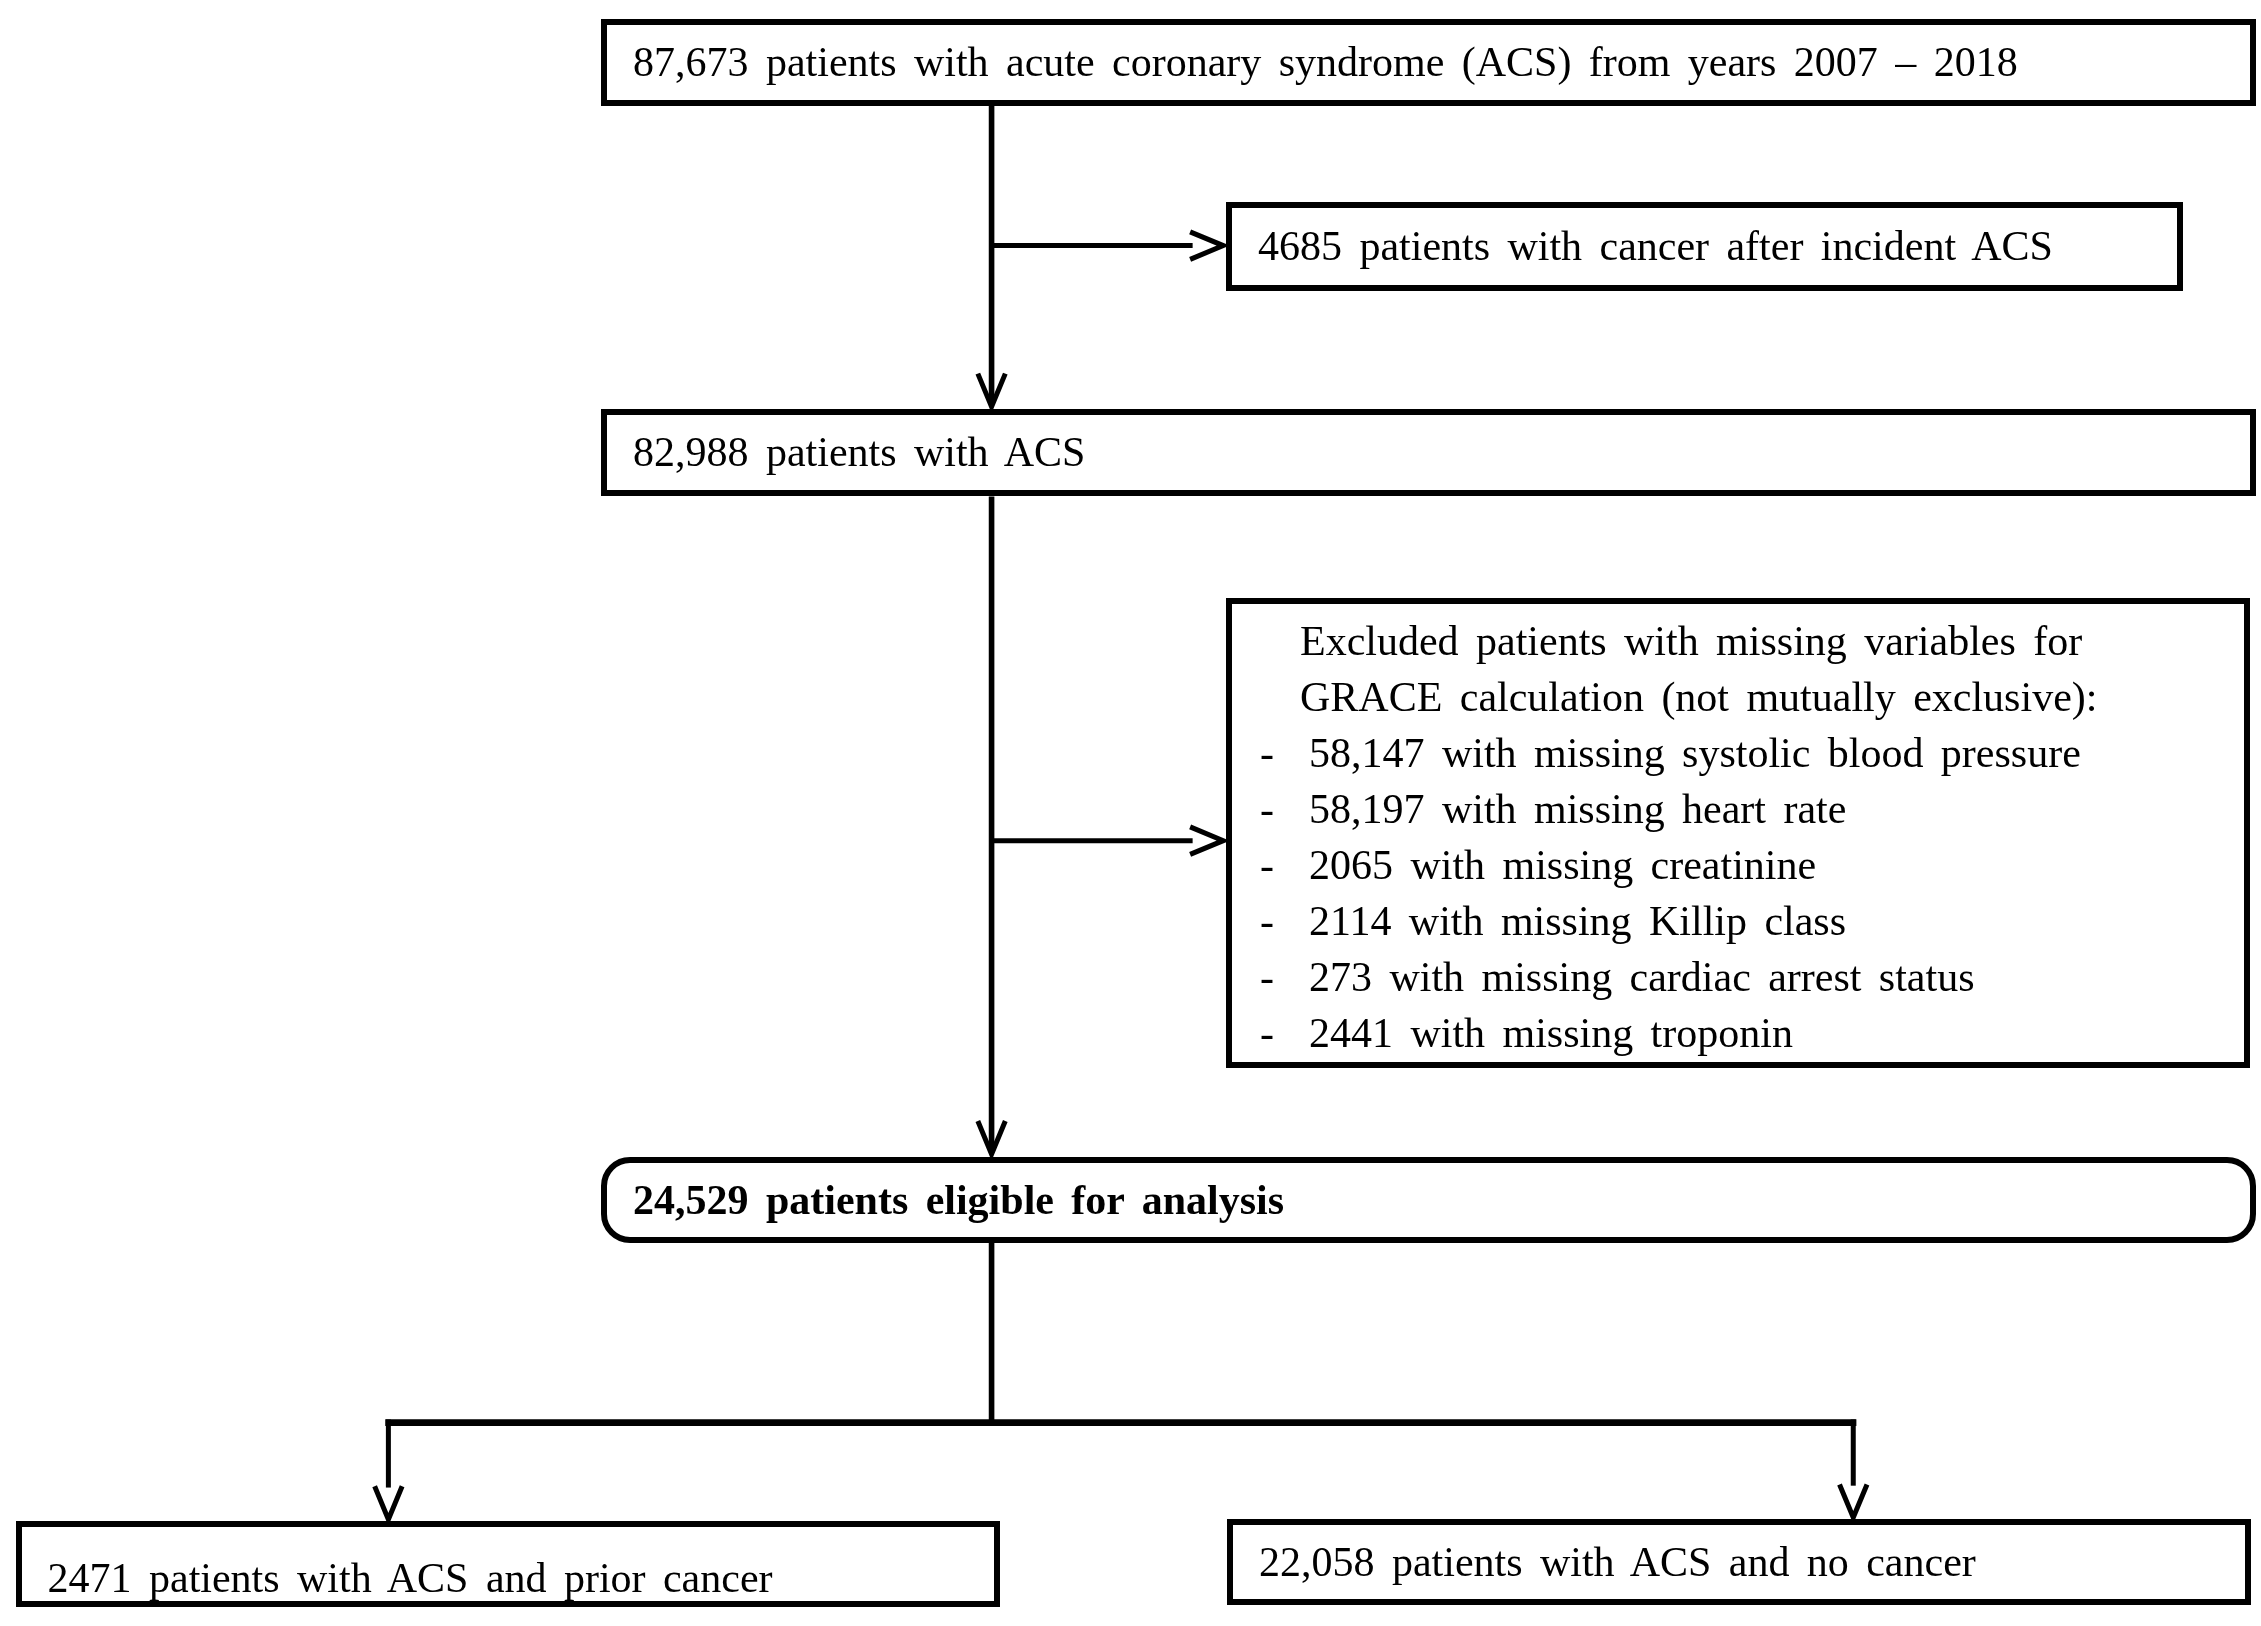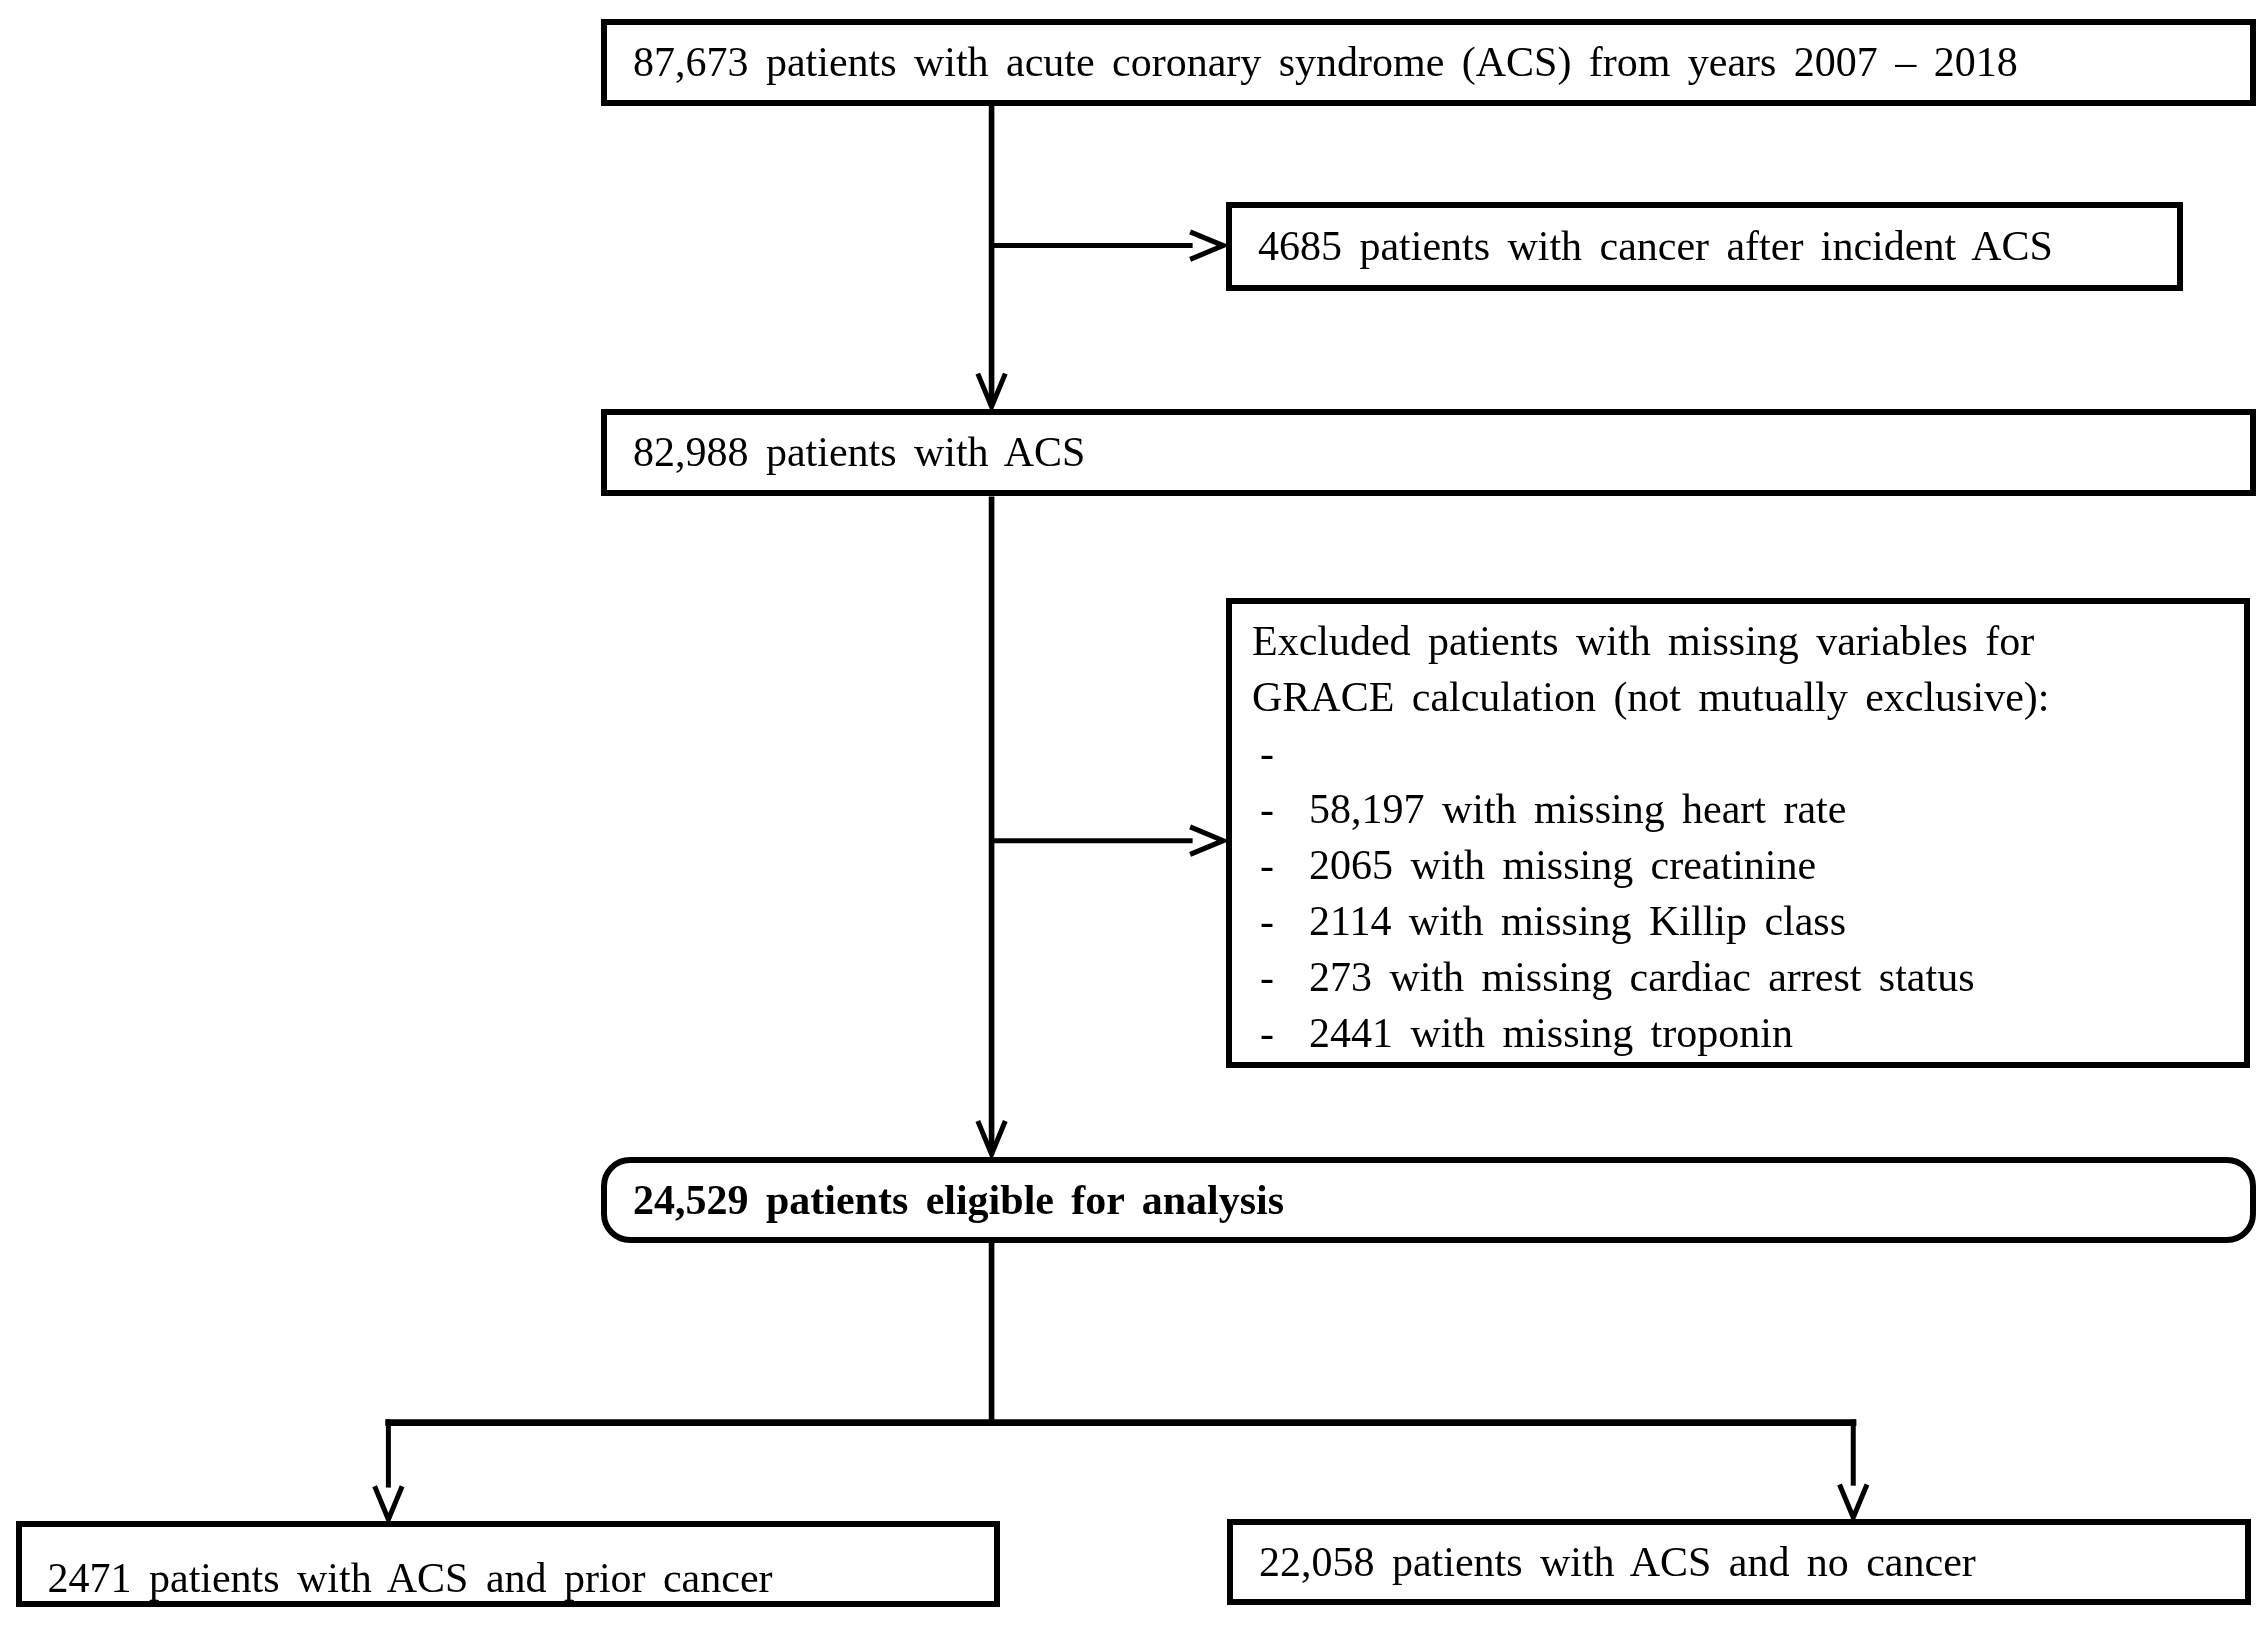--- a/index.html
+++ b/index.html
@@ -50,20 +50,21 @@
     white-space: nowrap;
   }
   #box-eligible   { left: 601px;  top: 1157px; width: 1655px; height: 86px; font-weight: 700; border-radius: 29px; }
   #box-prior-cancer { left: 15.6px;   top: 1521px; width: 984px; height: 86px; align-items: flex-end; }
   #box-no-cancer  { left: 1227px; top: 1519px; width: 1024px; height: 86px; align-items: center; }
 
   .excl-header {
     padding-left: 20px;
     height: 56px;
     line-height: 56px;
+    margin-left: 48px;
   }
   .excl-row {
     display: flex;
     height: 56px;
     line-height: 56px;
     padding-left: 28px;
   }
   .excl-row .dash {
     flex: 0 0 49px;
     width: 49px;
@@ -108,20 +109,21 @@
 
   <div class="box" id="box-acs">
     <span class="box-text">82,988 patients with ACS</span>
   </div>
 
   <div class="box" id="box-excluded">
     <div class="excl-header">Excluded patients with missing variables for</div>
     <div class="excl-header">GRACE calculation (not mutually exclusive):</div>
     <div class="excl-row">
       <span class="dash">-</span>
+      <span>58,147 with missing systolic blood pressure</span>
     </div>
     <div class="excl-row">
       <span class="dash">-</span>
       <span>58,197 with missing heart rate</span>
     </div>
     <div class="excl-row">
       <span class="dash">-</span>
       <span>2065 with missing creatinine</span>
     </div>
     <div class="excl-row">

